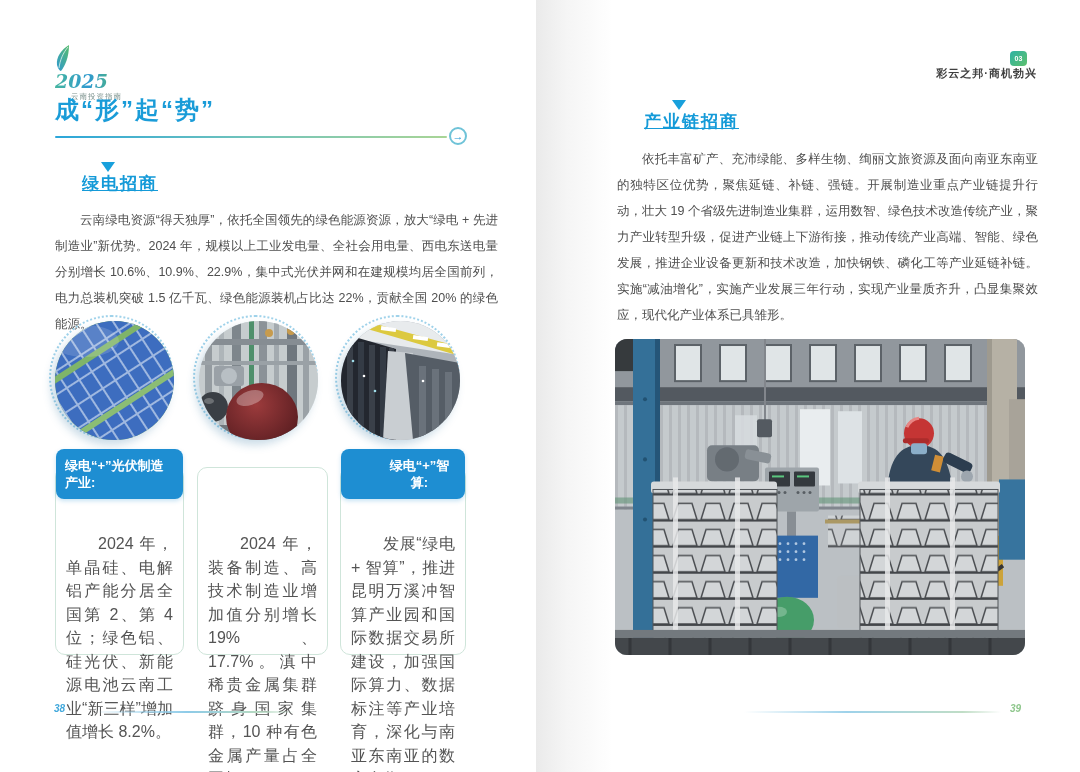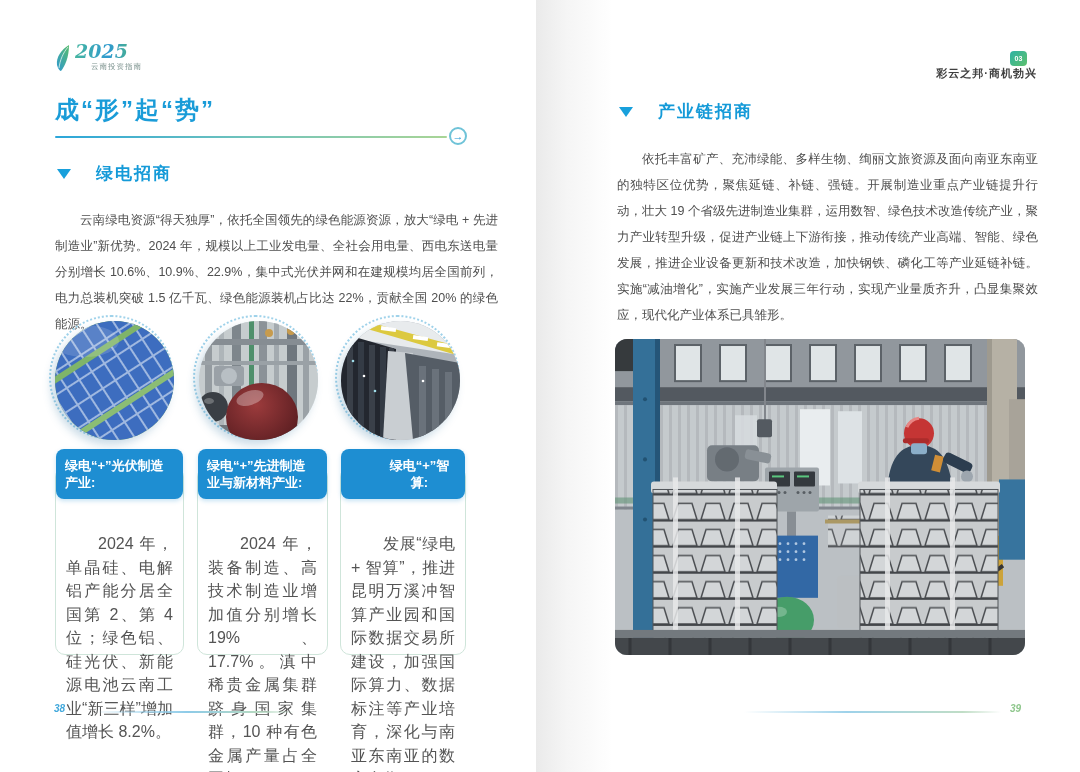--- a/index.html
+++ b/index.html
@@ -1,19 +1,19 @@
 <!DOCTYPE html>
 <html><head>
 <meta charset="utf-8">
 <style>
   * { margin:0; padding:0; box-sizing:border-box; }
   html,body { background:#ffffff; }
   body { font-family:"Liberation Sans","DejaVu Sans",sans-serif; }
   .spread { position:relative; width:1080px; height:772px; background:#ffffff; overflow:hidden; }
-  .abs { position:absolute; }
+  .abs { position:absolute;flex-direction:column; }
 
   
   .gutter { left:536px; top:0; width:76px; height:772px;
     background:linear-gradient(90deg,#eaeaea 0%,#f5f5f5 40%,#ffffff 100%); }
 
   
   .brand { left:55px; top:42px; display:flex; align-items:flex-start; }
   .brand-leaf { width:17px; height:28px; margin-right:3px; margin-top:2px; }
   .brand-year { font-family:"DejaVu Serif","Liberation Serif",serif; font-style:italic;
     font-weight:bold; font-size:19px; line-height:19px;
@@ -28,21 +28,21 @@
     background:linear-gradient(90deg,#2ba6da,#72c4bb,#a9d596); border-radius:1px; }
   .arrow-btn { left:449px; top:127px; width:18px; height:18px; border:2px solid #6fc3d8;
     border-radius:50%; color:#2196d3; font-size:11px; line-height:14px; text-align:center;
     font-weight:bold; }
 
   
   .section-head { display:flex; align-items:center; }
   .tri { width:0; height:0; border-left:7px solid transparent; border-right:7px solid transparent;
     border-top:10px solid #18a0dc; }
   .section-label { margin-left:25px; font-size:17px; font-weight:700; color:#149ad8;
-    letter-spacing:2px; }
+    letter-spacing:2px;text-decoration:underline; }
   .sh-left { left:57px; top:162px; }
   .sh-right { left:619px; top:100px; }
 
   
   .body-text { font-size:12.5px; line-height:26px; color:#4e4e4e; text-align:justify;
     text-indent:2em; }
   .para-left { left:55px; top:207px; width:443px; }
   .para-right { left:617px; top:146px; width:421px; }
 
   
@@ -207,21 +207,20 @@
         <circle cx="82" cy="60" r="1.3" fill="#ffffff"></circle>
       </svg>
     </div>
   </div>
 
   <div class="abs card card-1">
     <div class="card-head">绿电“+”光伏制造产业:</div>
     <div class="card-body">2024 年，单晶硅、电解铝产能分居全国第 2、第 4 位；绿色铝、硅光伏、新能源电池云南工业“新三样”增加值增长 8.2%。</div>
   </div>
   <div class="abs card card-2">
-    <div class="card-head">绿电“+”先进制造业与新材料产业:</div>
     <div class="card-body">2024 年，装备制造、高技术制造业增加值分别增长 19%、17.7%。滇中稀贵金属集群跻身国家集群，10 种有色金属产量占全国超 1/10。</div>
   </div>
   <div class="abs card card-3">
     <div class="card-head center">绿电“+”智算:</div>
     <div class="card-body">发展“绿电 + 智算”，推进昆明万溪冲智算产业园和国际数据交易所建设，加强国际算力、数据标注等产业培育，深化与南亚东南亚的数字合作。</div>
   </div>
 
   <div class="abs pagenum pn-left">38</div>
   <div class="abs pageline line-left"></div>
 

